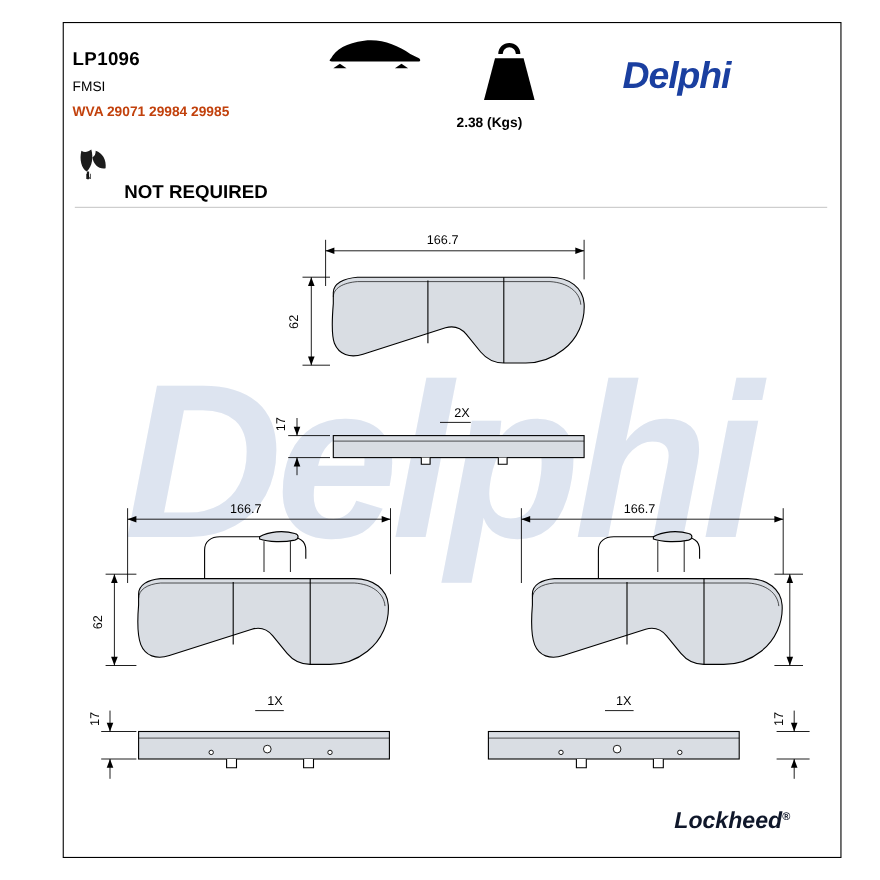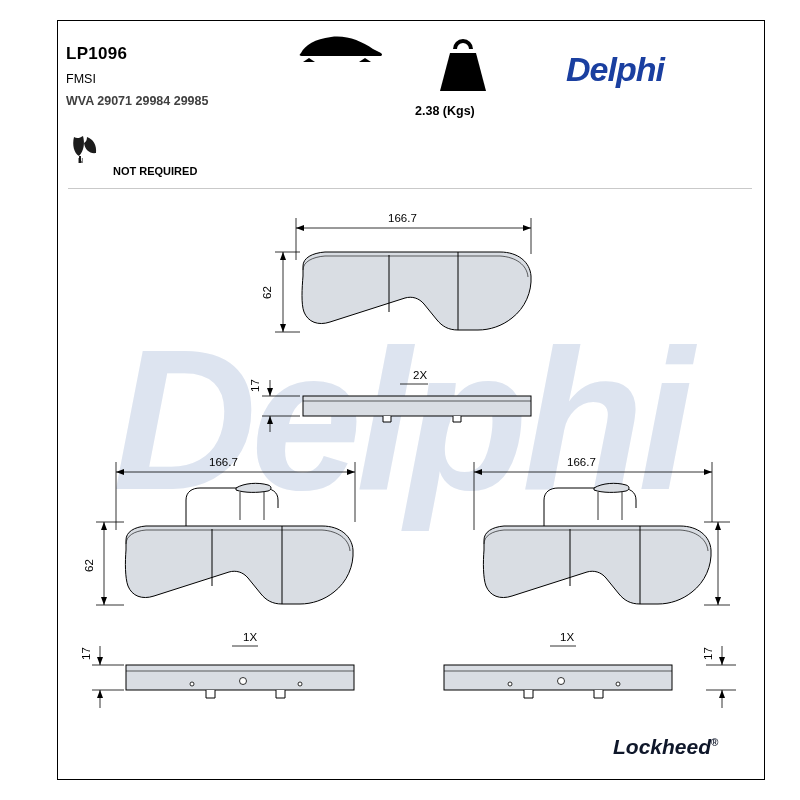--- a/index.html
+++ b/index.html
@@ -12,24 +12,24 @@
     display:flex;align-items:center;justify-content:center;
     font-family:"Liberation Sans",sans-serif;font-weight:bold;font-style:italic;
     font-size:200px;color:#dde4f0;letter-spacing:-6px;user-select:none;
     z-index:0;}
 
   .content{position:absolute;left:0;top:0;width:800px;height:763px;z-index:2;}
 
   
   .part-no{position:absolute;left:66px;top:44px;font-size:17px;font-weight:bold;color:#000;letter-spacing:.3px;}
   .fmsi{position:absolute;left:66px;top:72px;font-size:12.5px;font-weight:normal;color:#000;}
-  .wva{position:absolute;left:66px;top:94px;font-size:12.5px;font-weight:bold;color:#404040;}
+  .wva{position:absolute;left:66px;top:94px;font-size:12.5px;font-weight:bold;color:#c2410c;}
   .weight-label{position:absolute;left:415px;top:104px;width:110px;text-align:left;font-size:12.5px;font-weight:bold;color:#000;}
   .brand{position:absolute;left:566px;top:50px;font-size:34px;font-weight:bold;font-style:italic;color:#1a3fa0;letter-spacing:-1px;}
-  .not-required{position:absolute;left:113px;top:165px;font-size:11px;font-weight:bold;color:#000;}
+  .not-required{position:absolute;left:113px;top:165px;font-size:17px;font-weight:bold;color:#000;}
   .lockheed{position:absolute;left:613px;top:735px;font-size:21px;font-weight:bold;font-style:italic;color:#0f172a;}
   .lockheed sup{font-size:10px;font-style:normal;vertical-align:super;}
 
   .hrule{position:absolute;left:68px;top:188px;width:684px;height:1px;background:#c9c9c9;}
 
   .car-icon{position:absolute;left:295px;top:33px;}
   .weight-icon{position:absolute;left:430px;top:35px;}
   .leaf-icon{position:absolute;left:66px;top:133px;}
 
   svg{display:block;}

